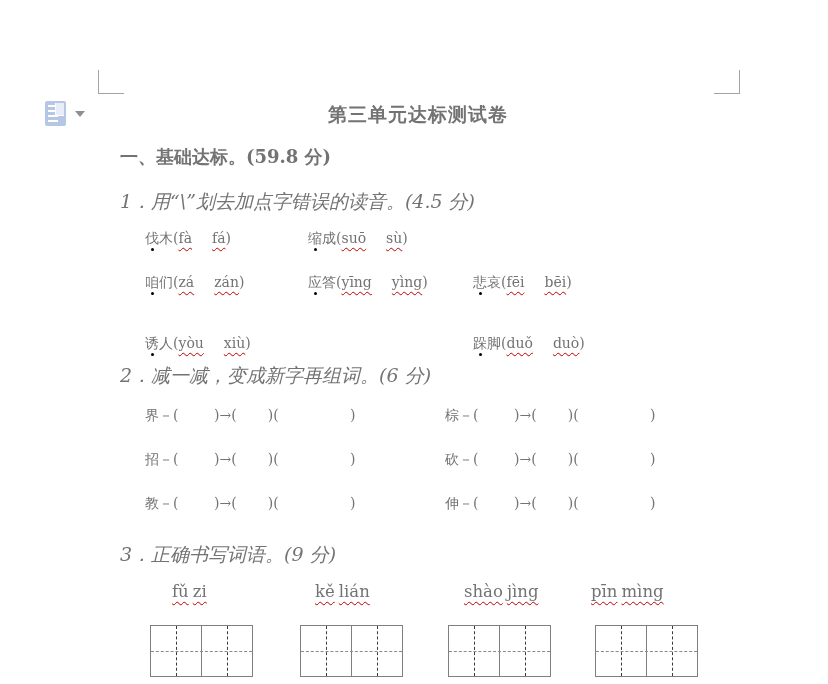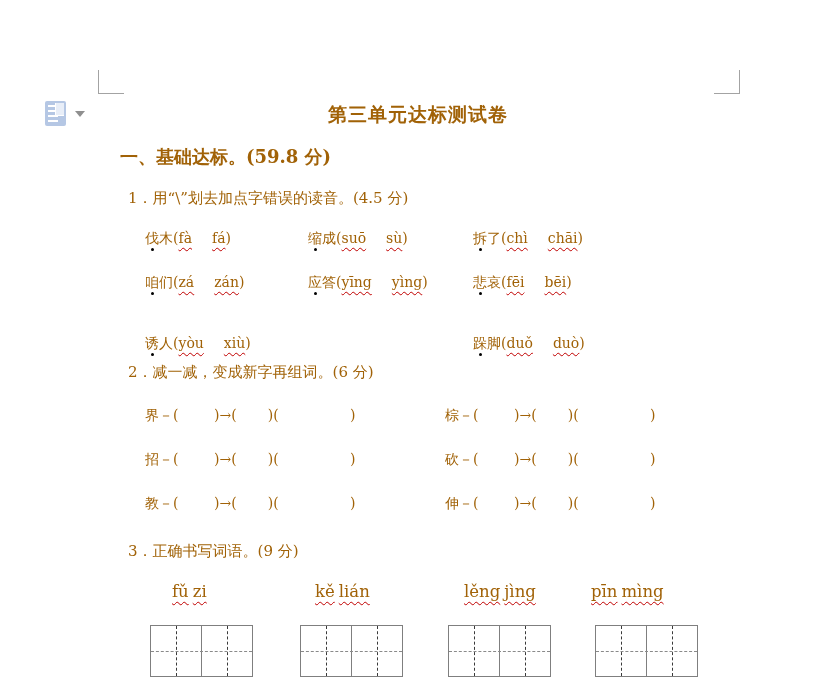--- a/index.html
+++ b/index.html
@@ -1,18 +1,18 @@
 <!DOCTYPE html>
 <html><head>
 <meta charset="utf-8">
 <style>
   html,body { margin:0; padding:0; background:#ffffff; }
   .doc {
     position:relative; width:828px; height:684px; background:#ffffff;
-    font-family:"DejaVu Serif","Liberation Serif",serif; color:#a16207;
+    font-family:"DejaVu Serif","Liberation Serif",serif; color:#737373;
     overflow:hidden;
   }
   
   .corner { position:absolute; width:25px; height:23px; top:70px; }
   .corner-left  { left:98px;  border-left:1px solid #a3a3a3; border-bottom:1px solid #a3a3a3; }
   .corner-right { left:714px; border-right:1px solid #a3a3a3; border-bottom:1px solid #a3a3a3; }
 
   
   .paste-btn { position:absolute; left:44px; top:100px; width:48px; height:30px; cursor:pointer; }
   .clipboard { position:absolute; left:1px; top:1px; width:21px; height:25px;
@@ -21,21 +21,21 @@
                 background:repeating-linear-gradient(#ffffff 0 2px, transparent 2px 5px); }
   .clip-page { position:absolute; right:2px; top:2px; width:8px; height:12px;
                background:#e8eef8; border-left:1px solid #ffffff; border-bottom:1px solid #ffffff; }
   .dd-arrow { position:absolute; left:31px; top:11px; width:0; height:0;
               border-left:5px solid transparent; border-right:5px solid transparent;
               border-top:6px solid #8f8f8f; }
 
   .title { position:absolute; top:102px; left:108px; width:620px; text-align:center;
            font-size:19px; font-weight:bold; letter-spacing:1px; }
   .heading { position:absolute; top:145px; left:120px; font-size:18px; font-weight:bold; }
-  .q { position:absolute; left:128px; font-size:15px; white-space:pre; }
+  .q { position:absolute; left:120px; font-size:19px; white-space:pre;font-style:italic; }
 
   .row { position:absolute; left:145px; width:640px; height:26px; font-size:14px; }
   .row > span { position:absolute; top:0; white-space:pre; }
 
   .wavy { text-decoration:underline wavy #c00000; text-decoration-thickness:1px;
           text-underline-offset:4px; }
   .py1 { margin-right:20px; }
 
   .dotchar { position:relative; display:inline-block; }
   .dotchar::after { content:""; position:absolute; left:50%; margin-left:-1.5px; bottom:-3px;
@@ -71,21 +71,20 @@
 
   <div class="title">第三单元达标测试卷</div>
 
   <div class="heading">一、基础达标。(59.8 分)</div>
 
   <div class="q" style="top:189px"><span>1．</span><span>用“\”划去加点字错误的读音。(4.5 分)</span></div>
 
   <div class="row" style="top:230px">
     <span style="left:0"><span class="dotchar">伐</span><span>木</span><span>(</span><span class="wavy py1">fà</span><span class="wavy">fá</span><span>)</span></span>
     <span style="left:163px"><span class="dotchar">缩</span><span>成</span><span>(</span><span class="wavy py1">suō</span><span class="wavy">sù</span><span>)</span></span>
-    <span style="left:328px"><span class="dotchar">拆</span><span>了</span><span>(</span><span class="wavy py1">chì</span><span class="wavy">chāi</span><span>)</span></span>
   </div>
 
   <div class="row" style="top:274px">
     <span style="left:0"><span class="dotchar">咱</span><span>们</span><span>(</span><span class="wavy py1">zá</span><span class="wavy">zán</span><span>)</span></span>
     <span style="left:328px"><span class="dotchar">悲</span><span>哀</span><span>(</span><span class="wavy py1">fēi</span><span class="wavy">bēi</span><span>)</span></span>
     <span style="left:163px"><span class="dotchar">应</span><span>答</span><span>(</span><span class="wavy py1">yīng</span><span class="wavy">yìng</span><span>)</span></span>
   </div>
 
   <div class="row" style="top:335px">
     <span style="left:0"><span class="dotchar">诱</span><span>人</span><span>(</span><span class="wavy py1">yòu</span><span class="wavy">xiù</span><span>)</span></span>
@@ -104,21 +103,21 @@
   </div>
   <div class="row" style="top:495px">
     <span style="left:0">教－(        )→(       )(                )</span>
     <span style="left:300px">伸－(        )→(       )(                )</span>
   </div>
 
   <div class="q" style="top:542px"><span>3．</span><span>正确书写词语。(9 分)</span></div>
 
   <div class="py-label" style="left:172px"><span class="wavy">fǔ</span><span class="wavy w2">zi</span></div>
   <div class="py-label" style="left:315px"><span class="wavy">kě</span><span class="wavy w2">lián</span></div>
-  <div class="py-label" style="left:464px"><span class="wavy">lěng</span><span class="wavy w2">jìng</span></div>
+  <div class="py-label" style="left:464px"><span class="wavy">shào</span><span class="wavy w2">jìng</span></div>
   <div class="py-label" style="left:591px"><span class="wavy">pīn</span><span class="wavy w2">mìng</span></div>
 
   <div class="wgrid" style="left:150px">
     <div class="wcell"></div>
     <div class="wcell"></div>
   </div>
   <div class="wgrid" style="left:300px">
     <div class="wcell"></div>
     <div class="wcell"></div>
   </div>

